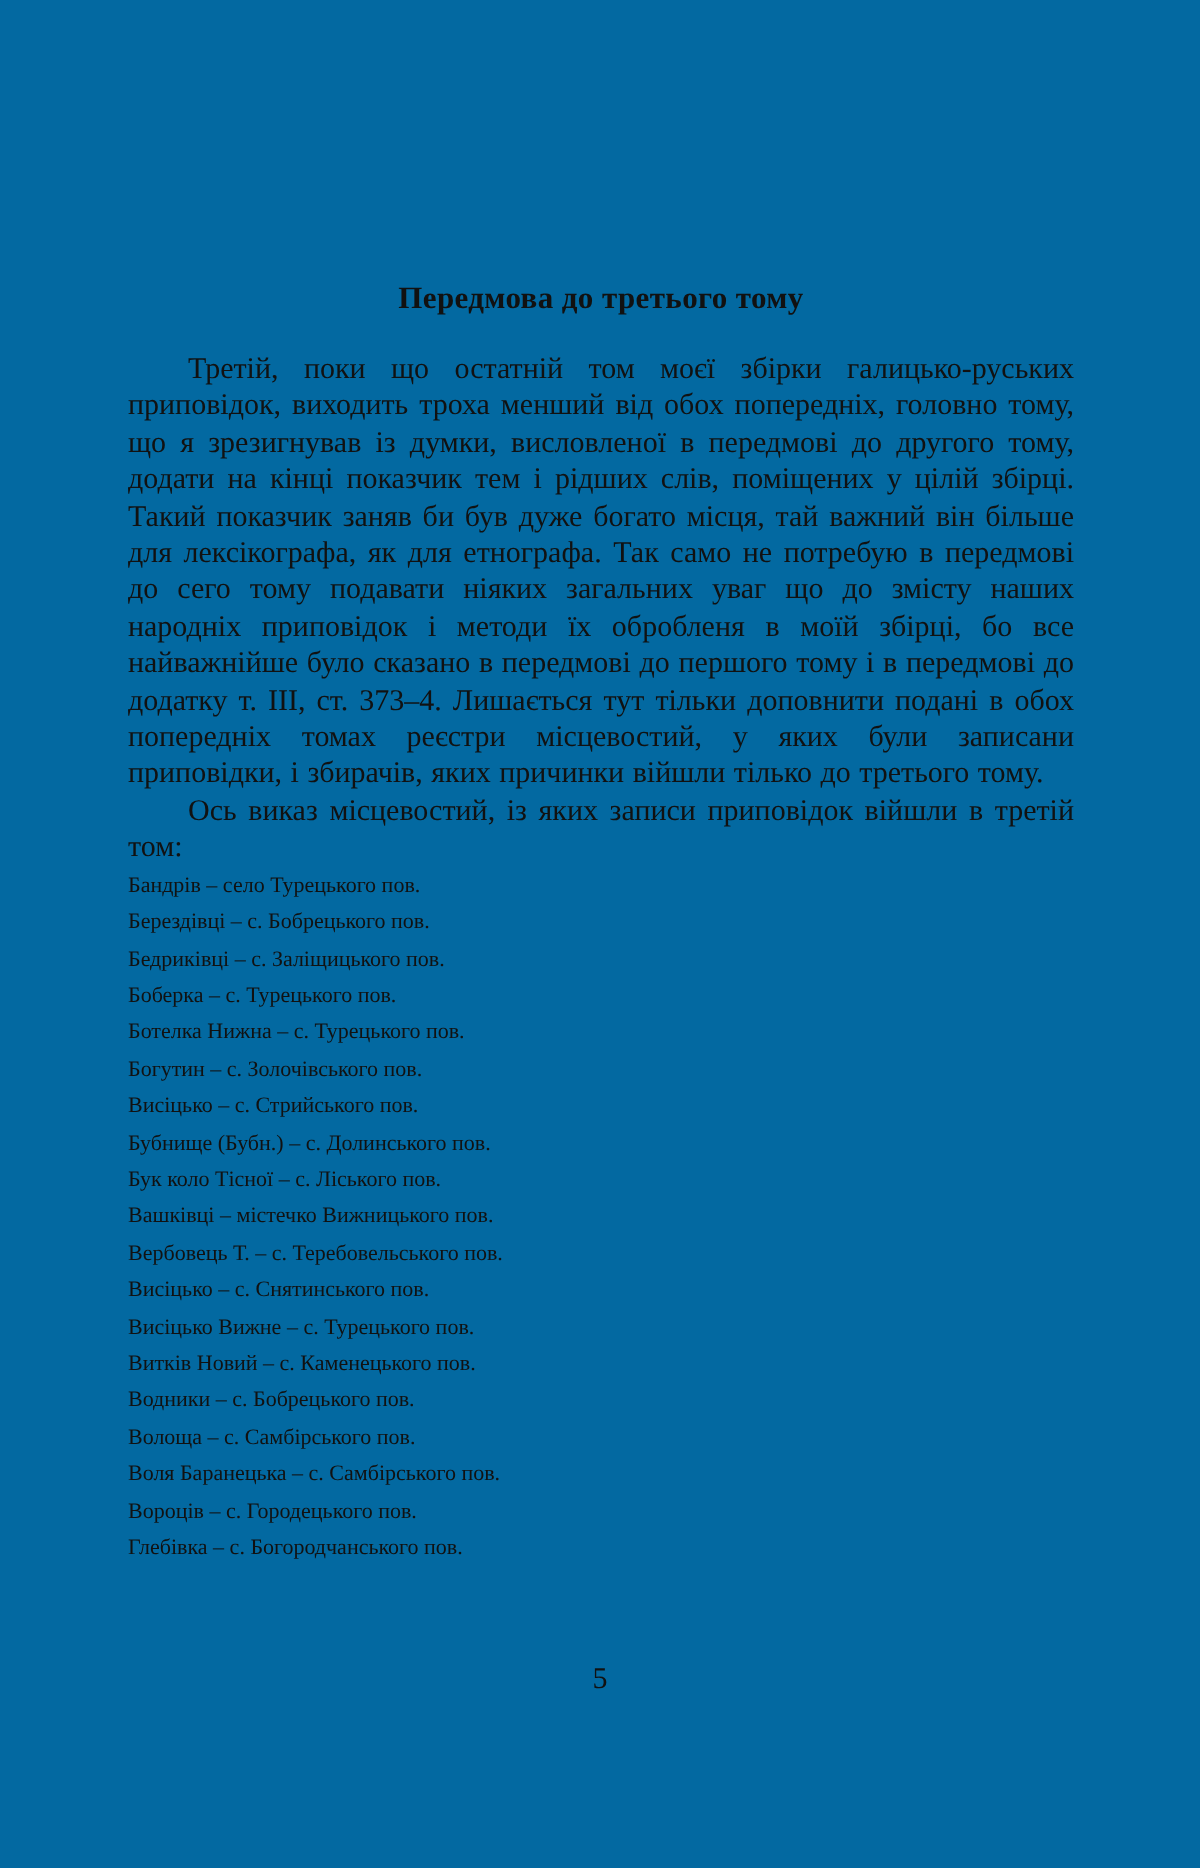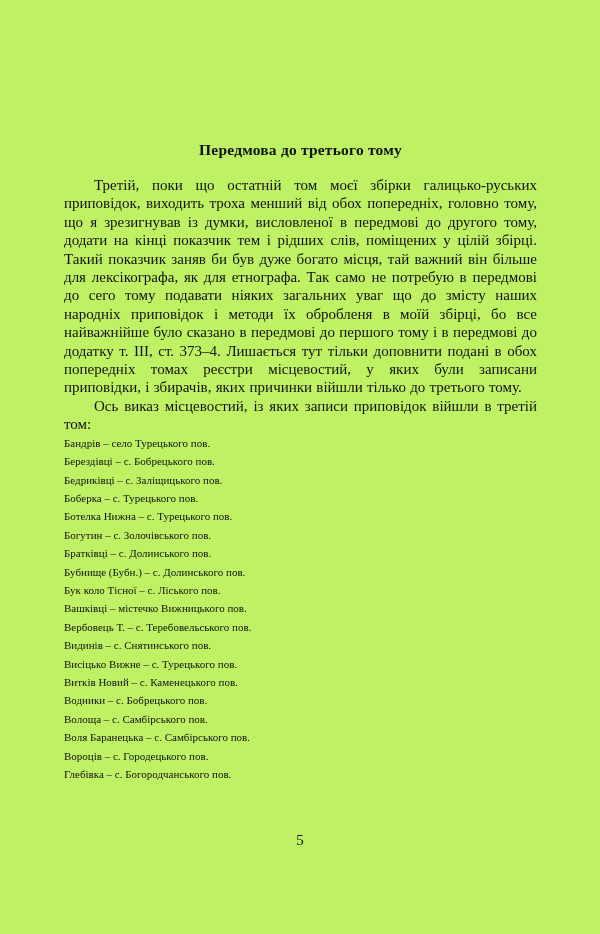--- a/index.html
+++ b/index.html
@@ -8,21 +8,21 @@
     width: 600px;
     height: 934px;
     background: #f6f6f4;
     font-family: "Liberation Serif", "DejaVu Serif", serif;
     color: #111;
   }
   .page {
     position: relative;
     width: 600px;
     height: 934px;
-    background: #bef264;
+    background: #0369a1;
     overflow: hidden;
     padding-left: 47px;
   }
   .content {
     position: absolute;
     left: 64px;
     top: 140px;
     width: 473px;
   }
   .title {
@@ -70,26 +70,26 @@
     <p class="para">Третій, поки що остатній том моєї збірки галицько-руських приповідок, виходить троха менший від обох попередніх, головно тому, що я зрезигнував із думки, висловленої в передмові до другого тому, додати на кінці показчик тем і рідших слів, поміщених у цілій збірці. Такий показчик заняв би був дуже богато місця, тай важний він більше для лексікографа, як для етнографа. Так само не потребую в передмові до сего тому подавати ніяких загальних уваг що до змісту наших народніх приповідок і методи їх обробленя в моїй збірці, бо все найважнійше було сказано в передмові до першого тому і в передмові до додатку т. ІІІ, ст. 373–4. Лишається тут тільки доповнити подані в обох попередніх томах реєстри місцевостий, у яких були записани приповідки, і збирачів, яких причинки війшли тілько до третього тому.</p>
     <p class="para">Ось виказ місцевостий, із яких записи приповідок війшли в третій том:</p>
 
     <div class="locations">
       <div class="location-row">Бандрів – село Турецького пов.</div>
       <div class="location-row">Берездівці – с. Бобрецького пов.</div>
       <div class="location-row">Бедриківці – с. Заліщицького пов.</div>
       <div class="location-row">Боберка – с. Турецького пов.</div>
       <div class="location-row">Ботелка Нижна – с. Турецького пов.</div>
       <div class="location-row">Богутин – с. Золочівського пов.</div>
-      <div class="location-row">Братківці – с. Долинського пов.</div>
+      <div class="location-row">Висіцько – с. Стрийського пов.</div>
       <div class="location-row">Бубнище (Бубн.) – с. Долинського пов.</div>
       <div class="location-row">Бук коло Тісної – с. Ліського пов.</div>
       <div class="location-row">Вашківці – містечко Вижницького пов.</div>
       <div class="location-row">Вербовець Т. – с. Теребовельського пов.</div>
-      <div class="location-row">Видинів – с. Снятинського пов.</div>
+      <div class="location-row">Висіцько – с. Снятинського пов.</div>
       <div class="location-row">Висіцько Вижне – с. Турецького пов.</div>
       <div class="location-row">Витків Новий – с. Каменецького пов.</div>
       <div class="location-row">Водники – с. Бобрецького пов.</div>
       <div class="location-row">Волоща – с. Самбірського пов.</div>
       <div class="location-row">Воля Баранецька – с. Самбірського пов.</div>
       <div class="location-row">Вороців – с. Городецького пов.</div>
       <div class="location-row">Глебівка – с. Богородчанського пов.</div>
     </div>
   </div>
 

